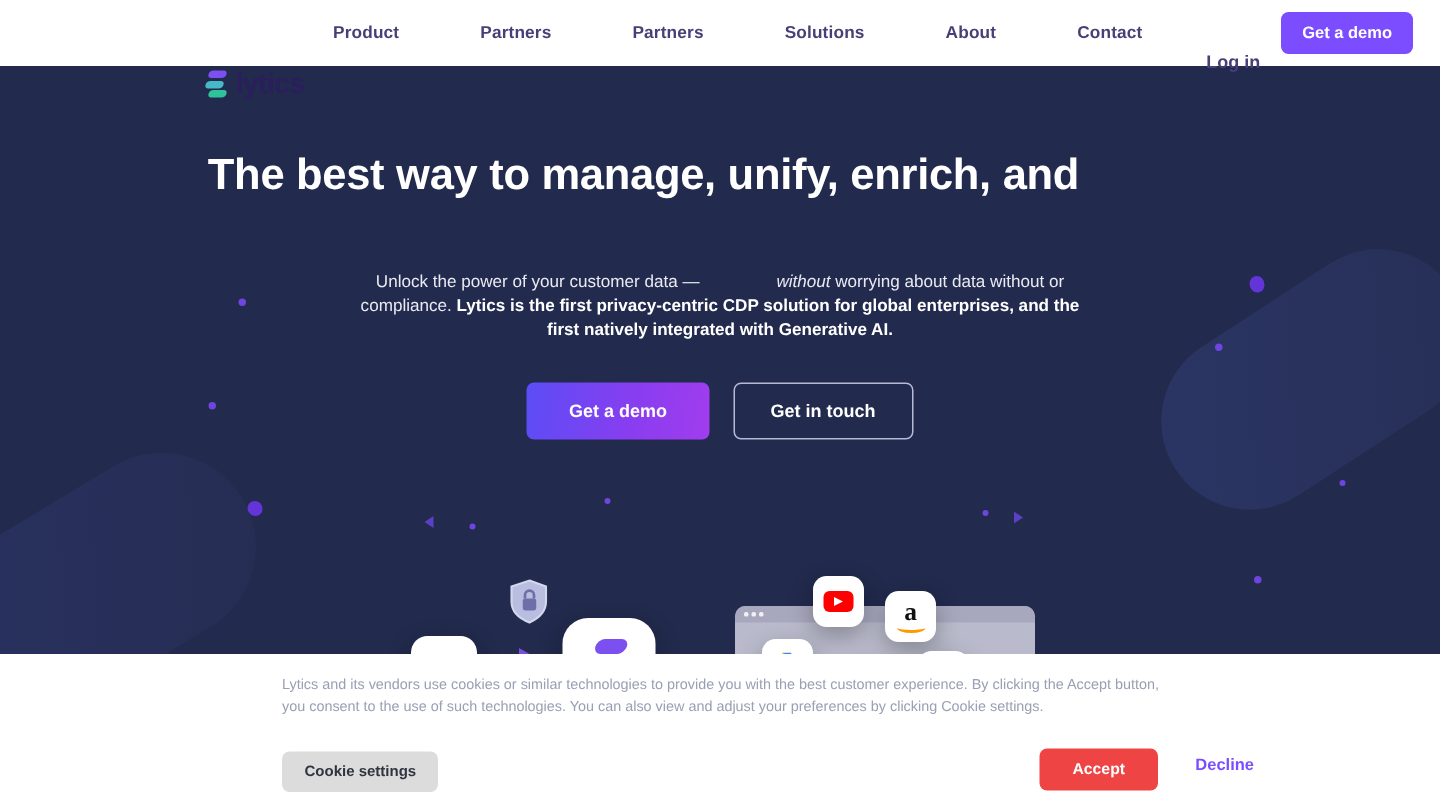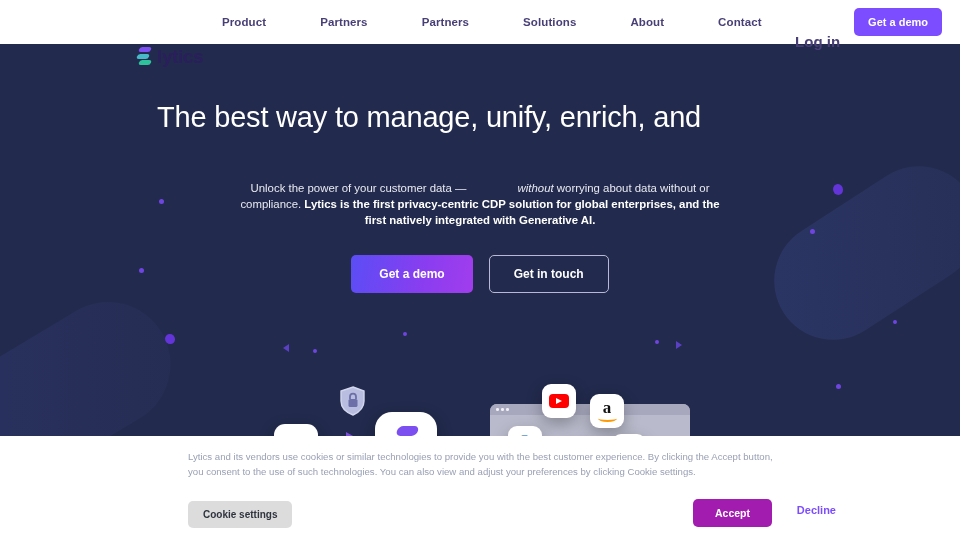--- a/index.html
+++ b/index.html
@@ -35,21 +35,21 @@
     display:flex; align-items:center; gap:54px;
   }
   .nav-link{
     font-size:11.5px; font-weight:bold; color:#493f77;
     cursor:pointer; letter-spacing:0.1px;
   }
   .nav-right{
     position:absolute; right:18px; top:0; height:44px;
     display:flex; align-items:center; gap:14px;
   }
-  .nav-login{ font-size:15px; font-weight:bold; color:#493f77; cursor:pointer;margin-top:38px; }
+  .nav-login{ font-size:12px; font-weight:bold; color:#493f77; cursor:pointer;margin-top:38px; }
   .nav-demo-btn{
     background:#7c4dff; color:#fff; font-size:11px; font-weight:bold;
     padding:8px 14px; border-radius:5px; border:none; cursor:pointer;
     font-family:inherit;
   }
 
   
   .hero{
     position:absolute; top:44px; left:0; width:960px; height:400px;
     background:#222a4d; overflow:hidden;
@@ -66,21 +66,21 @@
     transform:rotate(-31deg);
     background:linear-gradient(120deg,#2c3568,#262e55);
   }
   .dot{ position:absolute; border-radius:50%; background:#6f45e0; }
   .blob{ position:absolute; background:#6334d8; border-radius:48% 52% 46% 54%; }
   .tri{ position:absolute; width:0; height:0; border-style:solid; }
 
   .hero-title{
     position:absolute; top:56px; left:0; width:858px;
     text-align:center; color:#ffffff;
-    font-size:29px; font-weight:normal; line-height:34px; letter-spacing:-0.2px;
+    font-size:29px; font-weight:bold; line-height:34px; letter-spacing:-0.2px;
   }
   .hero-sub{
     position:absolute; top:136px; left:230px; width:500px;
     text-align:center; color:#e9eaf2;
     font-size:11.4px; line-height:16px;
   }
   .hero-sub .b{ font-weight:bold; color:#ffffff; }
   .hero-sub .i{ font-style:italic;margin-left:48px; }
 
   .hero-btns{
@@ -169,21 +169,21 @@
     font-size:10px; font-weight:bold; padding:8px 15px; border-radius:5px;
     font-family:inherit;
   }
   .cookie-decline{
     position:absolute; right:124px; top:68px;
     font-size:11px; font-weight:bold; color:#7c4dff; cursor:pointer;
     background:none; border:none; font-family:inherit;
   }
   .cookie-accept{
     position:absolute; right:188px; top:63px;
-    background:#a21caf; color:#fff; border:none; cursor:pointer;
+    background:#ef4444; color:#fff; border:none; cursor:pointer;
     font-size:10.5px; font-weight:bold; padding:8px 22px; border-radius:5px;
     font-family:inherit;
   }
 </style>
 </head>
 <body>
 
 <div class="navbar">
 
   <div class="nav-logo">

